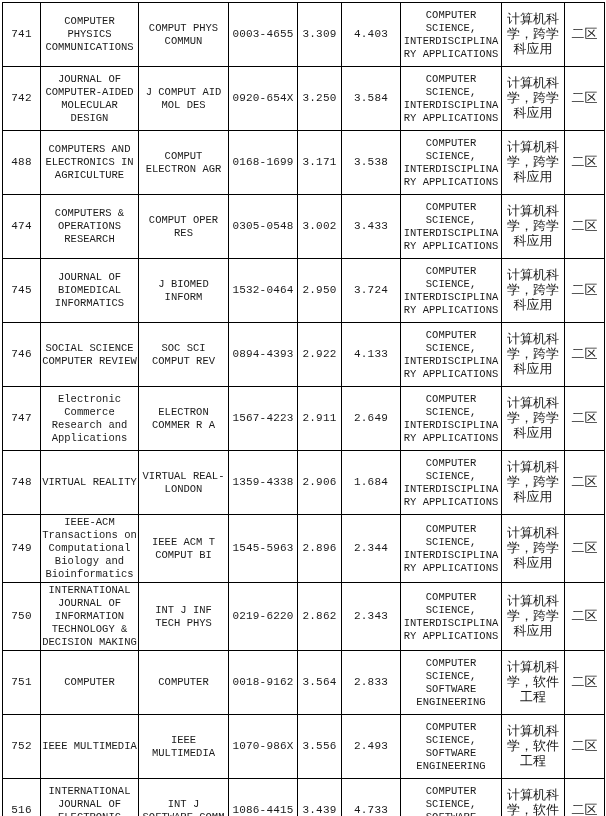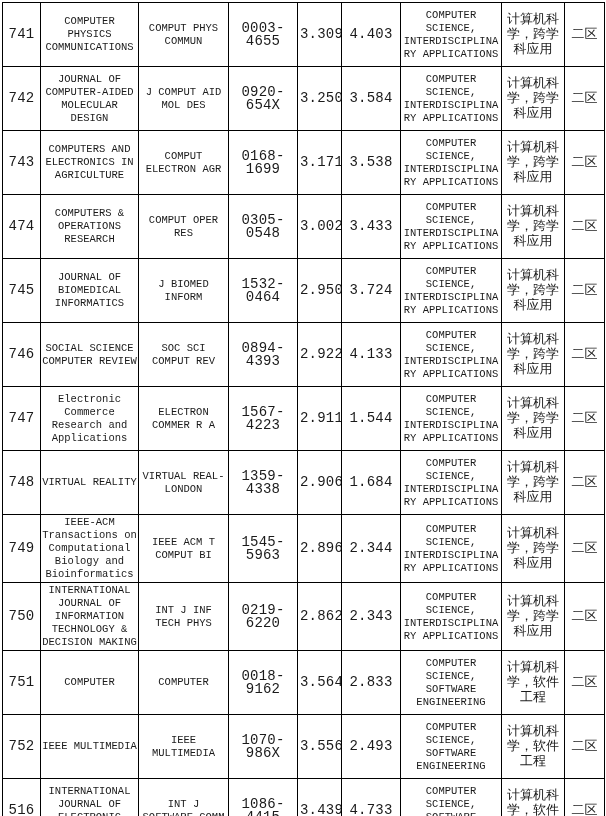--- a/index.html
+++ b/index.html
@@ -12,21 +12,21 @@
     width: 602px; height: 812px;
     font-family: "Liberation Mono", "DejaVu Sans Mono", monospace;
     color: #1a1a1a; background: #ffffff;
   }
   td {
     border: 1.5px solid #000000;
     text-align: center; vertical-align: middle;
     font-size: 10.5px; line-height: 13px;
     padding: 1px 2px; overflow: hidden;
   }
-  td.c-num, td.c-issn, td.c-val { font-size: 14px; letter-spacing: 0.2px; }
+  td.c-num, td.c-issn, td.c-val { font-size: 11px; letter-spacing: 0.2px; }
   td.c-name, td.c-cat-en {
     padding: 1px 0;
     overflow-wrap: break-word; word-wrap: break-word;
   }
   td.c-abbrev { padding: 11px 2px; }
   td.c-cat-cn, td.c-zone {
     font-size: 13px; line-height: 15px; padding: 9px 2px;
     font-family: "Liberation Mono", "DejaVu Sans Mono", monospace, sans-serif;
   }
 </style>
@@ -63,21 +63,21 @@
           <td class="c-name">JOURNAL OF COMPUTER-AIDED MOLECULAR DESIGN</td>
           <td class="c-abbrev">J COMPUT AID MOL DES</td>
           <td class="c-issn">0920-654X</td>
           <td class="c-val">3.250</td>
           <td class="c-val">3.584</td>
           <td class="c-cat-en">COMPUTER SCIENCE, INTERDISCIPLINARY APPLICATIONS</td>
           <td class="c-cat-cn">计算机科学，跨学科应用</td>
           <td class="c-zone">二区</td>
         </tr>
         <tr>
-          <td class="c-num">743</td>
+          <td class="c-num">488</td>
           <td class="c-name">COMPUTERS AND ELECTRONICS IN AGRICULTURE</td>
           <td class="c-abbrev">COMPUT ELECTRON AGR</td>
           <td class="c-issn">0168-1699</td>
           <td class="c-val">3.171</td>
           <td class="c-val">3.538</td>
           <td class="c-cat-en">COMPUTER SCIENCE, INTERDISCIPLINARY APPLICATIONS</td>
           <td class="c-cat-cn">计算机科学，跨学科应用</td>
           <td class="c-zone">二区</td>
         </tr>
         <tr>
@@ -112,21 +112,21 @@
           <td class="c-cat-en">COMPUTER SCIENCE, INTERDISCIPLINARY APPLICATIONS</td>
           <td class="c-cat-cn">计算机科学，跨学科应用</td>
           <td class="c-zone">二区</td>
         </tr>
         <tr>
           <td class="c-num">747</td>
           <td class="c-name">Electronic Commerce Research and Applications</td>
           <td class="c-abbrev">ELECTRON COMMER R A</td>
           <td class="c-issn">1567-4223</td>
           <td class="c-val">2.911</td>
-          <td class="c-val">1.544</td>
+          <td class="c-val">2.649</td>
           <td class="c-cat-en">COMPUTER SCIENCE, INTERDISCIPLINARY APPLICATIONS</td>
           <td class="c-cat-cn">计算机科学，跨学科应用</td>
           <td class="c-zone">二区</td>
         </tr>
         <tr>
           <td class="c-num">748</td>
           <td class="c-name">VIRTUAL REALITY</td>
           <td class="c-abbrev">VIRTUAL REAL-LONDON</td>
           <td class="c-issn">1359-4338</td>
           <td class="c-val">2.906</td>

